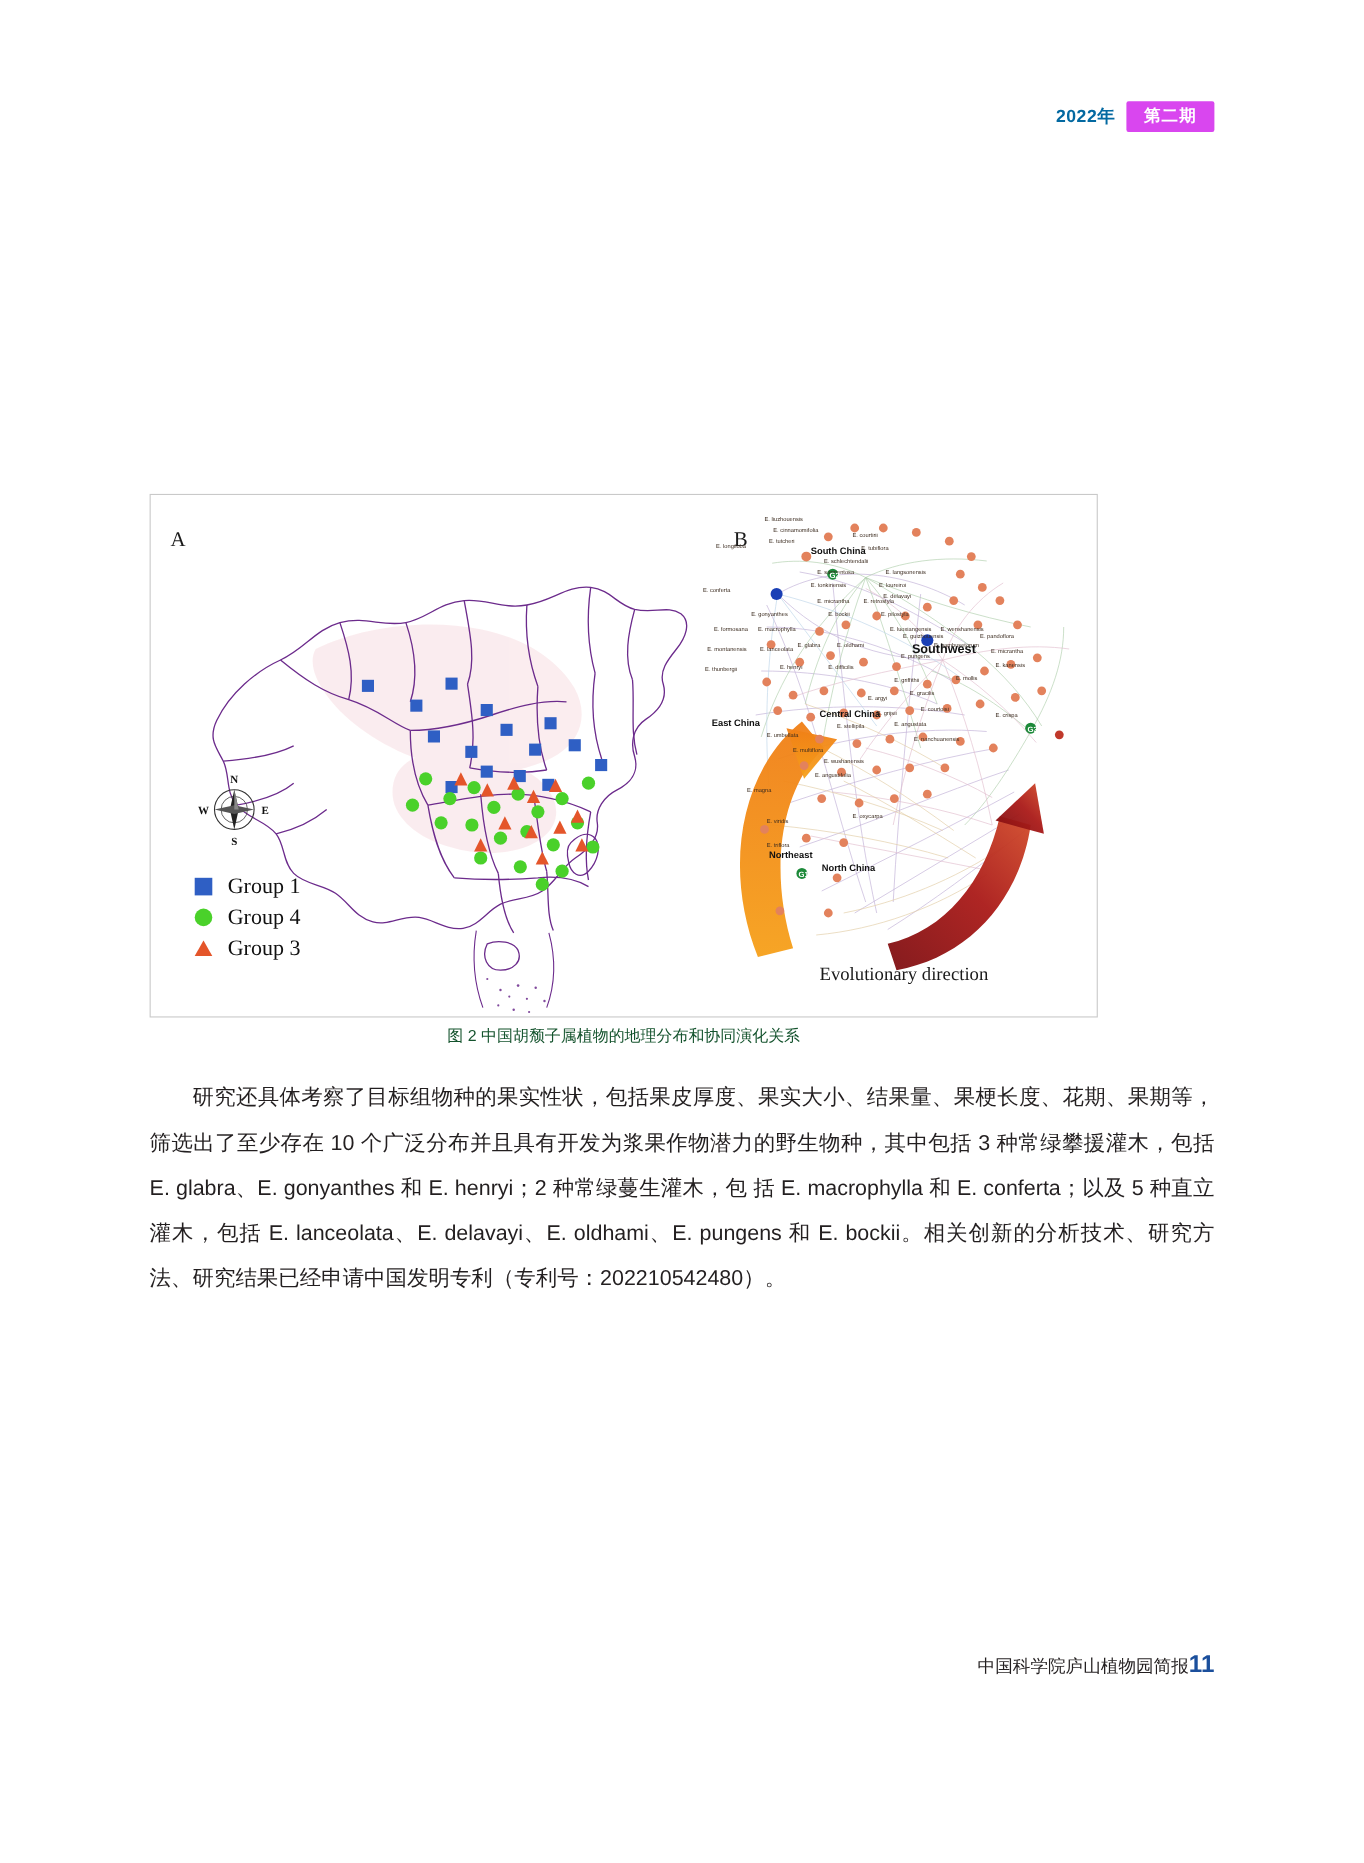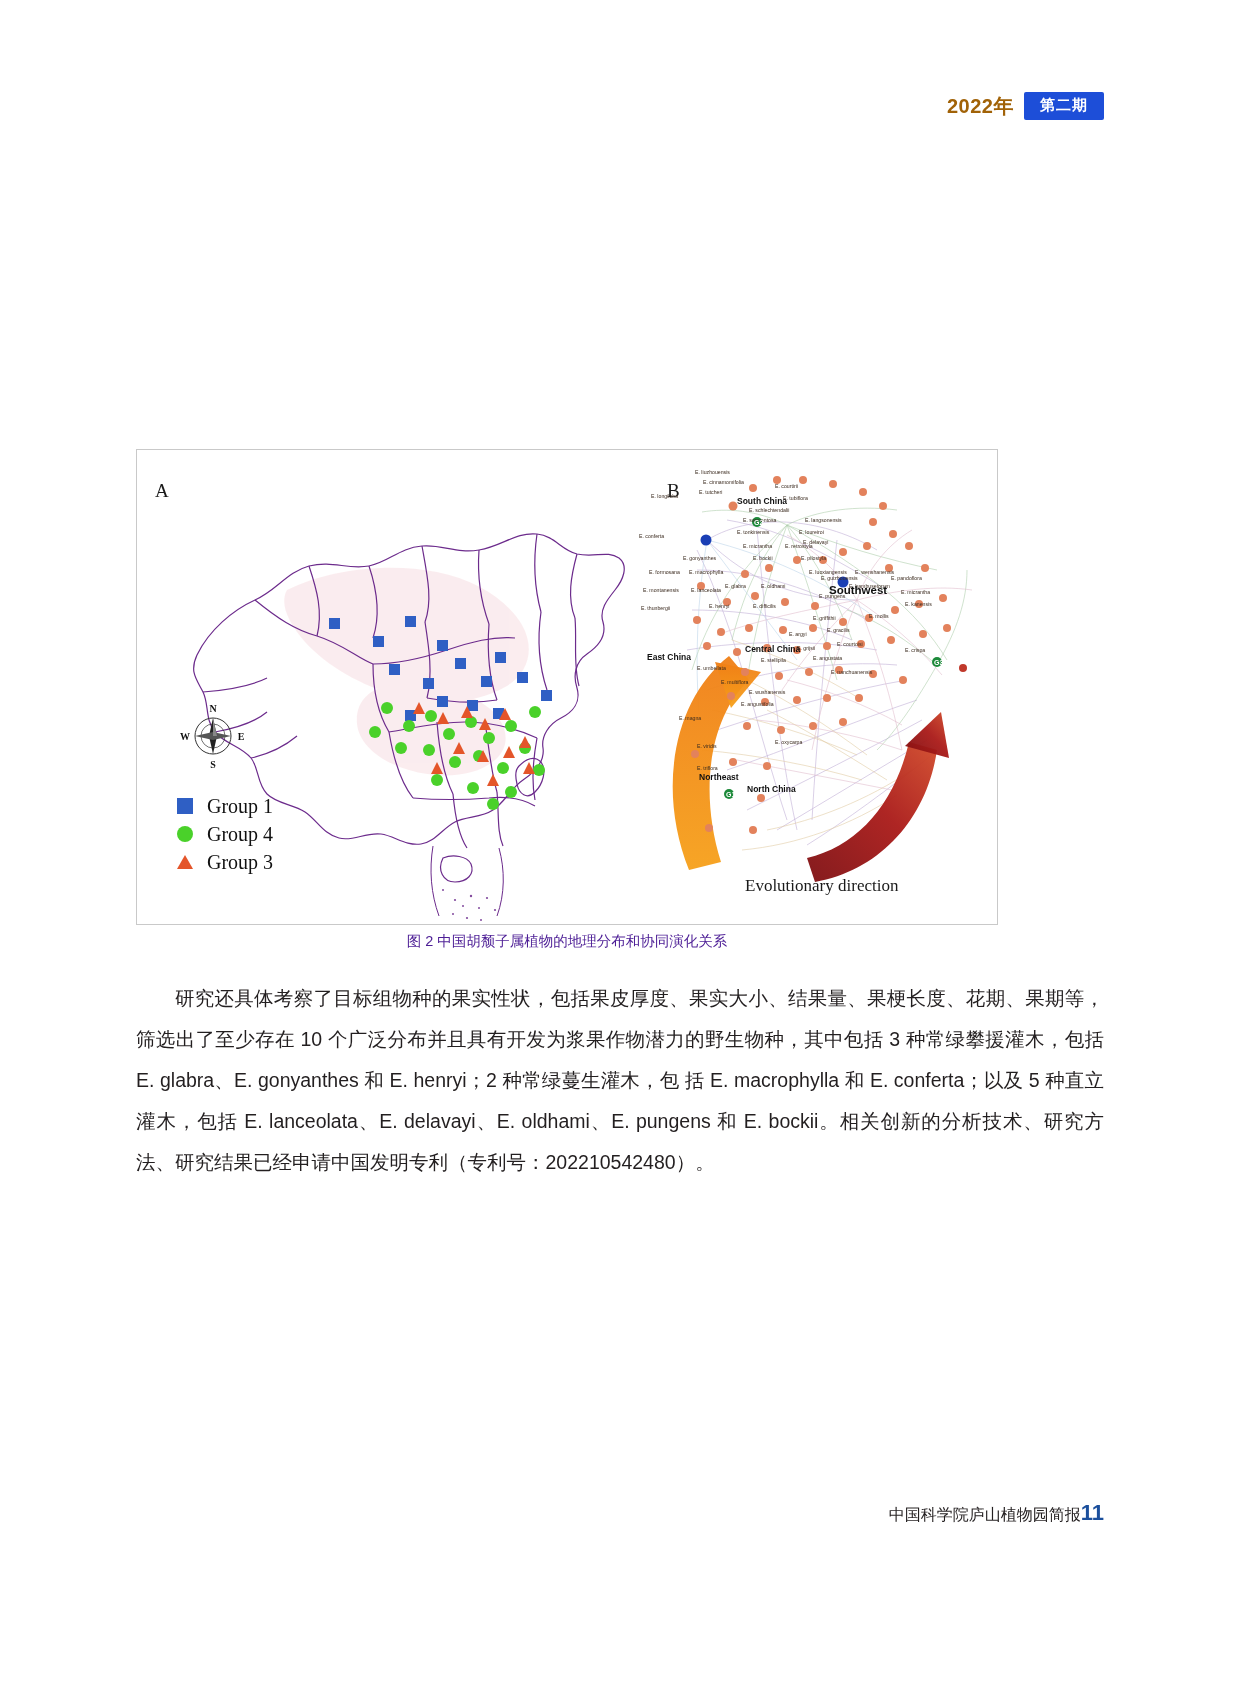--- a/index.html
+++ b/index.html
@@ -19,27 +19,27 @@
   
   .page-header {
     position: absolute;
     top: 92px;
     right: 136px;
     display: flex;
     align-items: center;
     gap: 10px;
   }
   .year-label {
-    font-size: 20px;
+    font-size: 16px;
     font-weight: bold;
-    color: #a16207;
+    color: #0369a1;
     letter-spacing: 0.5px;
   }
   .issue-badge {
-    background: #1d4ed8;
+    background: #d946ef;
     color: #ffffff;
     font-size: 15px;
     font-weight: bold;
     padding: 4px 16px 5px 16px;
     letter-spacing: 1px;
     border-radius: 2px;
   }
 
   
   .figure-box {
@@ -129,21 +129,21 @@
   }
 
   
   .fig-caption {
     position: absolute;
     left: 136px;
     top: 932px;
     width: 862px;
     text-align: center;
     font-size: 14.5px;
-    color: #4c1d95;
+    color: #14532d;
   }
 
   
   .body-text {
     position: absolute;
     left: 136px;
     top: 978px;
     width: 968px;
     font-size: 19.5px;
     line-height: 41px;

